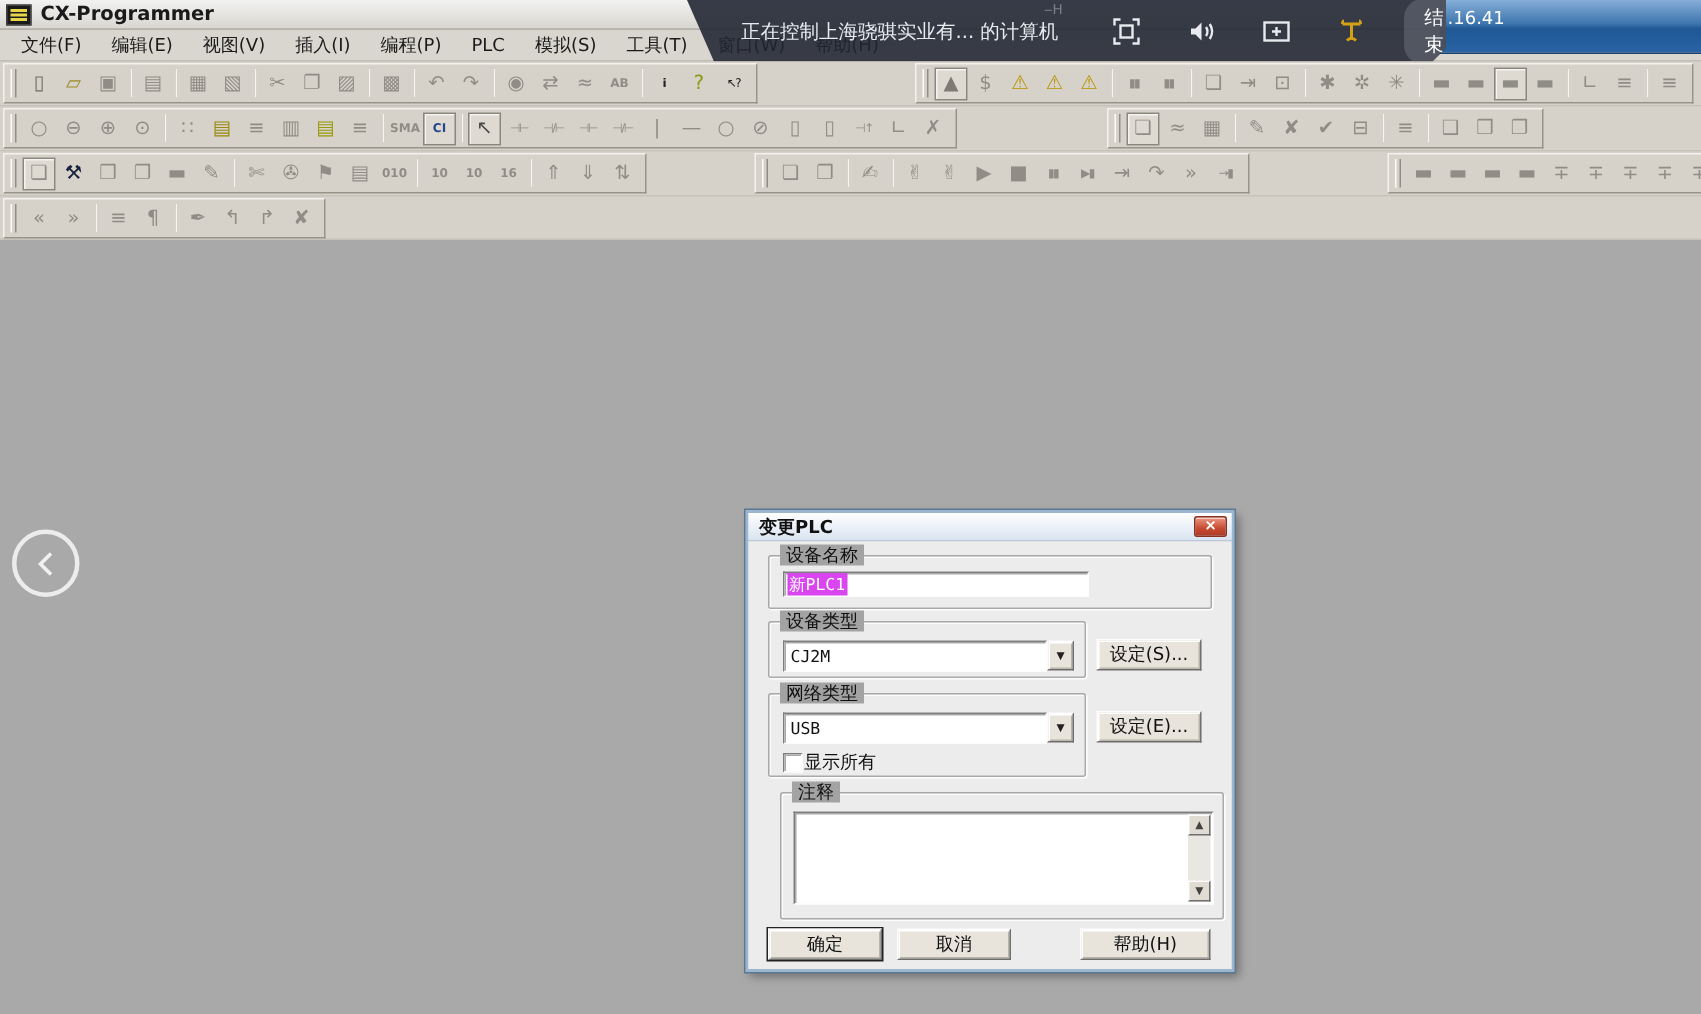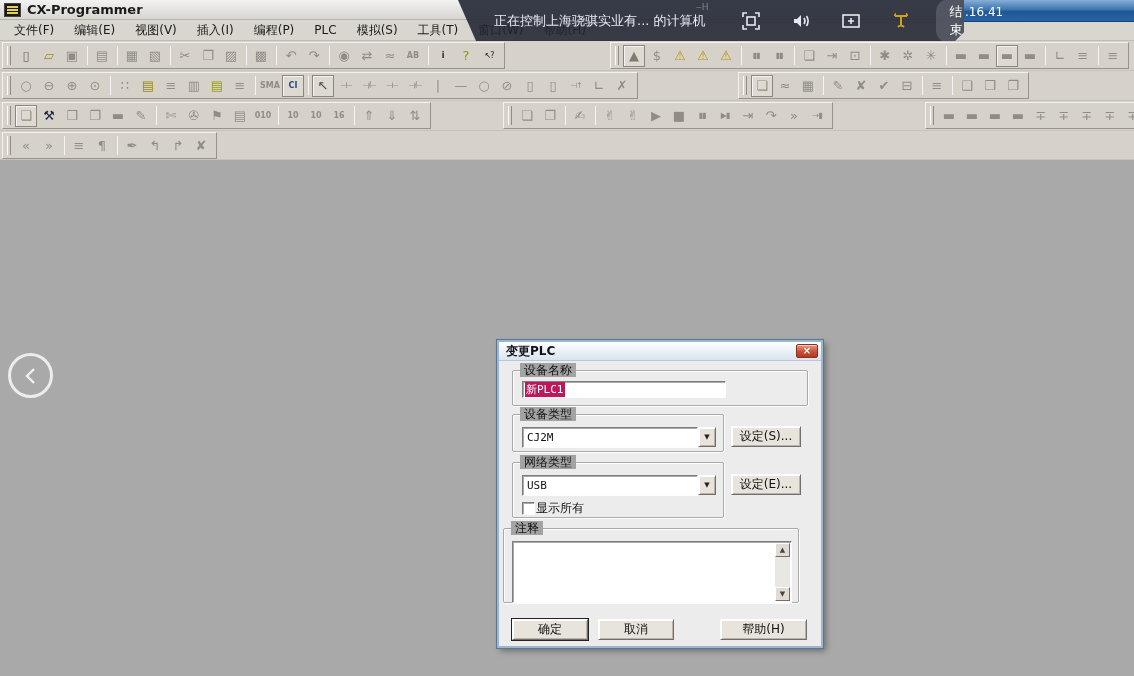--- a/index.html
+++ b/index.html
@@ -34,21 +34,21 @@
   .ic.txt { font-size:8px; font-weight:bold; letter-spacing:0; }
   .ic.boxed { border:1px solid #8a877e; background:#dedad2; box-shadow:inset 1px 1px 0 rgba(255,255,255,.7); }
   #row1 .tb:nth-of-type(2) { margin-left:105px; }
   #row2 .tb:nth-of-type(2) { margin-left:100px; }
   #row3 .tb:nth-of-type(2) { margin-left:72px; }
   #row3 .tb:nth-of-type(3) { margin-left:92px; }
 
   #workspace { position:absolute; left:0; top:160px; width:1134px; height:516px; background:#a9a9a9; }
 
   
-  #ip-strip { position:absolute; left:960px; top:0; width:174px; height:22px; z-index:5;
+  #ip-strip { position:absolute; left:960px; top:0; width:174px; height:36px; z-index:5;
     background:linear-gradient(#86aed8 0%, #3e76ae 45%, #1f5894 55%, #2a63a5 100%);
     border-bottom:1px solid #16406e; color:#fff; font-size:12px; padding:5px 0 0 5px; }
 
   
   #overlay { position:absolute; left:458px; top:0; width:506px; height:41px; z-index:10;
     background:linear-gradient(rgba(38,43,56,.92), rgba(30,34,46,.86));
     clip-path:polygon(0 0, 100% 0, 100% calc(100% - 9px), calc(100% - 9px) 100%, 18px 100%);
     display:flex; align-items:center; color:#e8eaf0; }
   #overlay-status { font-size:13px; margin-left:36px; white-space:nowrap; }
   #overlay-icons { display:flex; align-items:center; gap:28px; margin-left:34px; }
@@ -81,41 +81,41 @@
     font-size:12px; color:#111; line-height:14px; }
 
   .sunken { background:#fff; border:1px solid; border-color:#7d7d7d #fdfdfd #fdfdfd #7d7d7d;
     box-shadow:inset 1px 1px 0 rgba(64,64,64,.45); }
   .raised { background:#e8e4dc; border:1px solid; border-color:#fdfdfd #6f6f6f #6f6f6f #fdfdfd;
     box-shadow:inset 1px 1px 0 #fff, inset -1px -1px 0 #b8b4ac; }
 
   #g-name  { left:13px; top:9px;  width:296px; height:36px; }
   #name-input { position:absolute; left:9px; top:10px; width:204px; height:17px;
     font-family:"DejaVu Sans Mono", monospace; font-size:11px; display:flex; align-items:center; padding-left:2px; }
-  #name-input .selected { background:#be185d; color:#fff; padding:0 1px; }
+  #name-input .selected { background:#d946ef; color:#fff; padding:0 1px; }
 
   #g-devtype { left:13px; top:53px; width:212px; height:38px; }
   #g-nettype { left:13px; top:101px; width:212px; height:56px; }
   .combo { position:absolute; left:9px; top:12px; width:194px; height:20px; display:flex; }
   .combo-field { flex:1; background:#fff; border:1px solid; border-color:#7d7d7d #fdfdfd #fdfdfd #7d7d7d;
     box-shadow:inset 1px 1px 0 rgba(64,64,64,.45); font-family:"DejaVu Sans Mono", monospace;
     font-size:11px; color:#111; padding:3px 0 16px 4px; }
   .combo-arrow { width:18px; font-size:7px; color:#222; display:flex; align-items:center; justify-content:center; cursor:pointer; }
 
   .set-btn { position:absolute; width:70px; height:21px; font-size:12px; color:#111;
     display:flex; align-items:center; justify-content:center; cursor:pointer; }
   #btn-set-s { left:232px; top:65px; }
   #btn-set-e { left:232px; top:113px; }
 
   #chk-row { position:absolute; left:9px; top:37px; display:flex; align-items:center; gap:1px; }
   #chk-box { width:13px; height:13px; background:#fff; border:1px solid; border-color:#7d7d7d #fdfdfd #fdfdfd #7d7d7d;
     box-shadow:inset 1px 1px 0 rgba(64,64,64,.45); cursor:pointer; }
   #chk-label { font-size:12px; color:#111; }
 
-  #g-comment { left:4px; top:167px; width:296px; height:75px; }
+  #g-comment { left:21px; top:167px; width:296px; height:85px; }
   #comment-box { position:absolute; left:8px; top:12px; width:280px; height:62px; }
   #comment-text { position:absolute; inset:0; padding:2px 18px 2px 3px; font-size:11px; color:#111; }
   .vsb { position:absolute; right:1px; top:1px; bottom:1px; width:15px; background:#e9e7e2;
     display:flex; flex-direction:column; justify-content:space-between; }
   .vsb-btn { height:14px; background:#e0dcd4; border:1px solid; border-color:#fdfdfd #6f6f6f #6f6f6f #fdfdfd;
     font-size:7px; color:#444; text-align:center; line-height:12px; cursor:pointer; }
 
   .dlg-btn { position:absolute; top:258px; height:21px; font-size:12px; color:#111;
     display:flex; align-items:center; justify-content:center; cursor:pointer; }
   #btn-ok { left:13px; width:76px; box-shadow:0 0 0 1px #222, inset 1px 1px 0 #fff, inset -1px -1px 0 #b8b4ac; }

